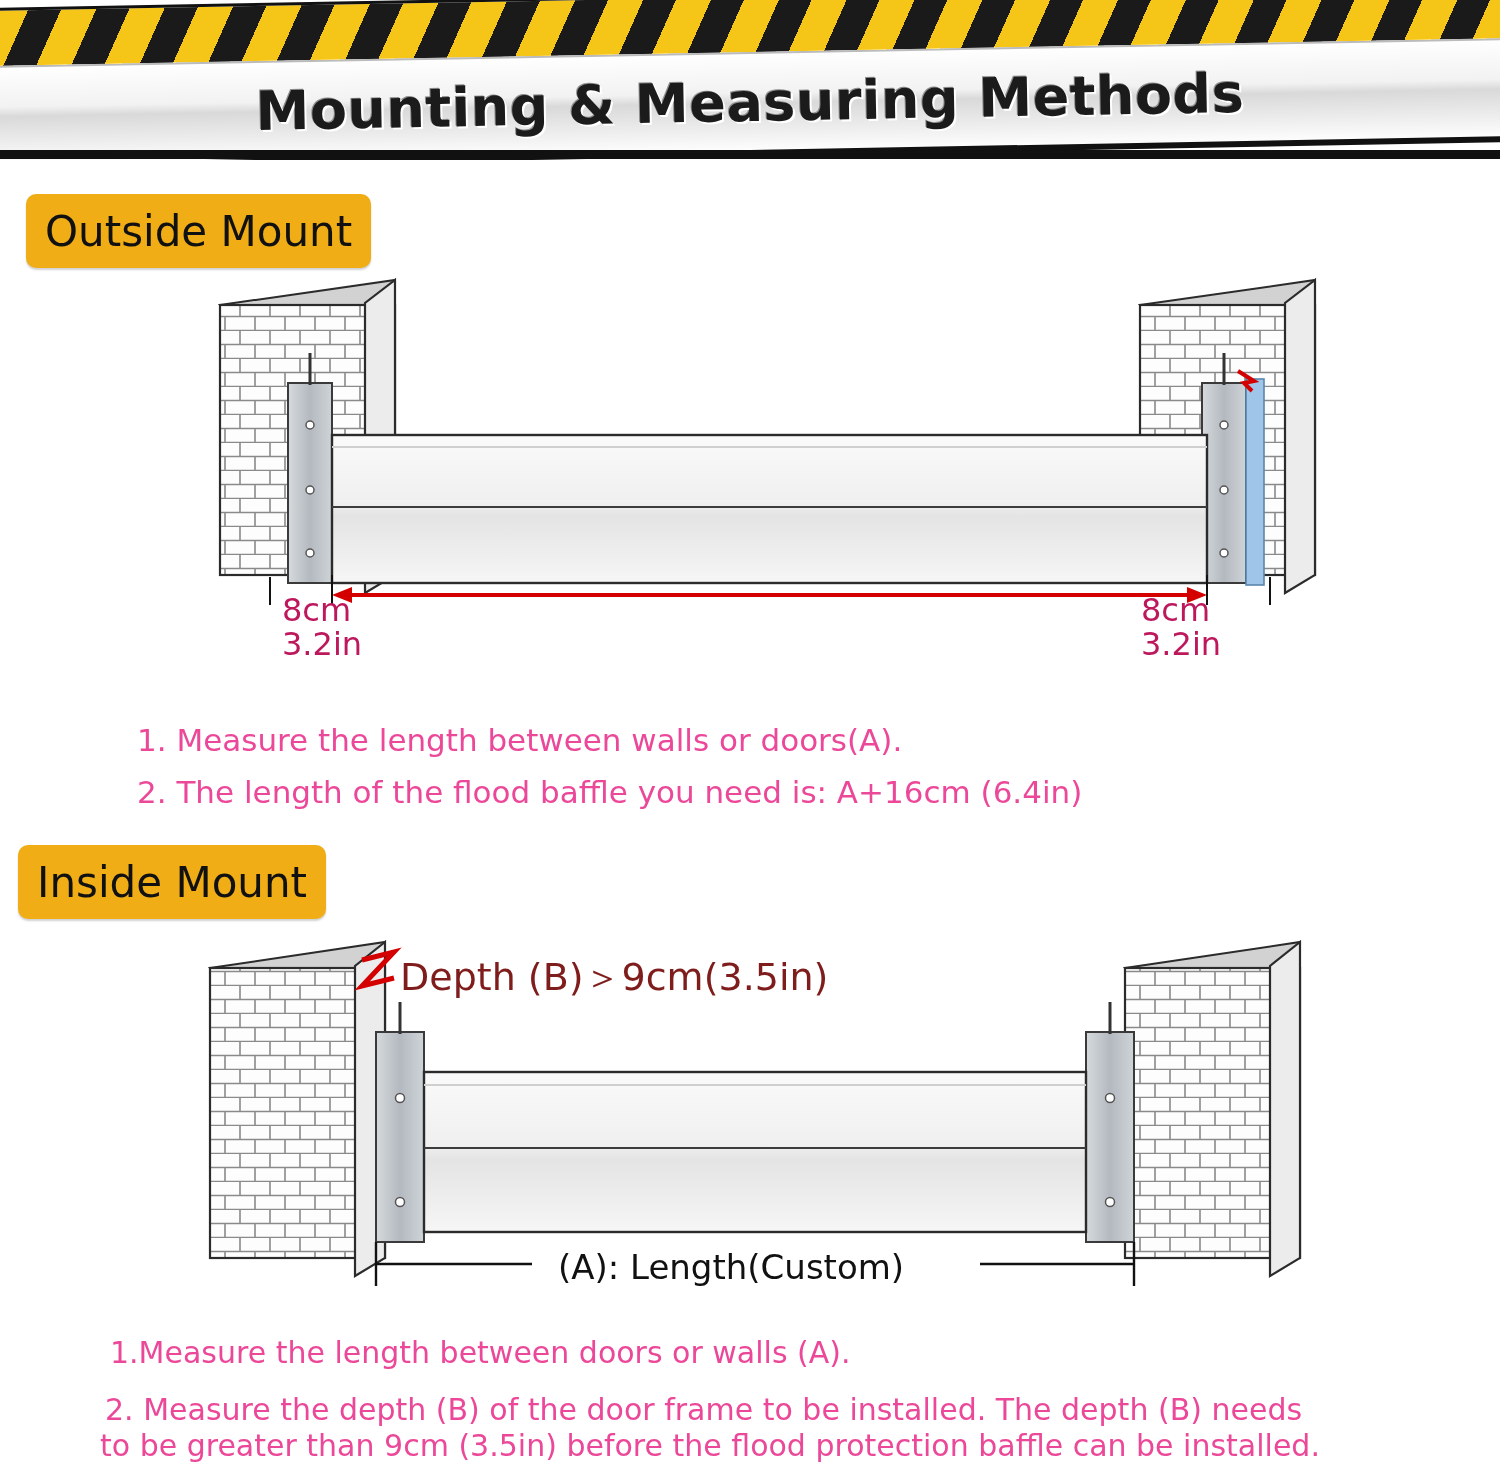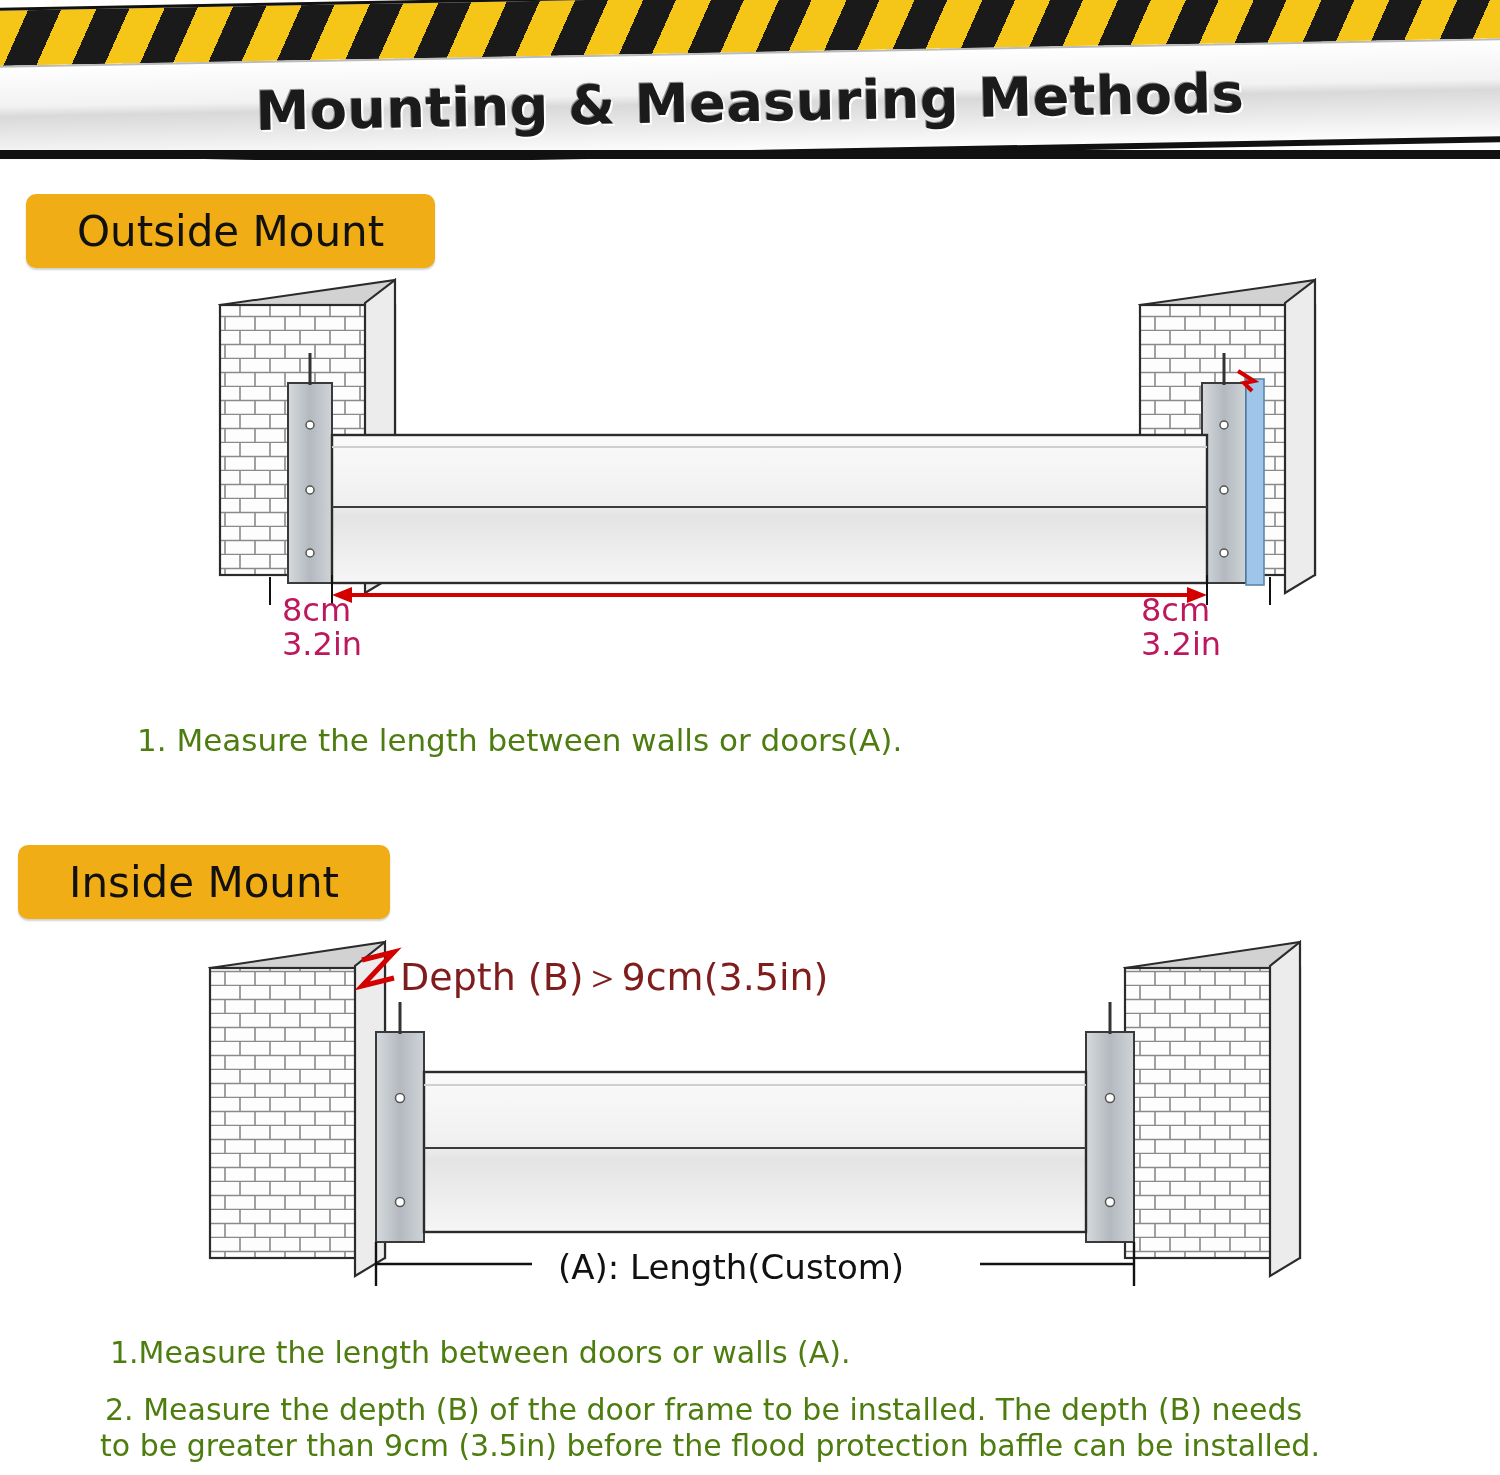--- a/index.html
+++ b/index.html
@@ -40,35 +40,35 @@
     font-family:"DejaVu Sans", sans-serif;
   }
   .hdr-underline{position:absolute;left:0;top:150px;width:1500px;height:9px;background:#111;}
 
   
   .pill{
     position:absolute;
     background:#f0ad16;
     border-radius:10px;
     display:flex;align-items:center;
-    padding:0 51px;
+    padding:0 19px;
     font-size:42px;
     color:#111;
     height:74px;
     box-shadow:0 2px 2px rgba(0,0,0,.18);
   }
   #pill-outside{left:26px;top:194px;}
   #pill-inside{left:18px;top:845px;}
 
   
   .diagram{position:absolute;}
   .diagram svg{display:block;}
 
   
-  .instr{position:absolute;font-size:31px;color:#4d7c0f;white-space:nowrap;}
+  .instr{position:absolute;font-size:31px;color:#ec4899;white-space:nowrap;}
   .instr.small{font-size:30px;}
 
   
   .meas{position:absolute;font-size:32px;color:#be185d;white-space:nowrap;line-height:1.06;}
   .letterA{color:#d40000;font-weight:bold;}
   .dim-label{position:absolute;font-size:34px;white-space:nowrap;color:#111;}
   .depth-label{position:absolute;font-size:38px;white-space:nowrap;color:#7f1d1d;}
 </style>
 </head>
 <body>
@@ -164,20 +164,21 @@
   <div class="meas" style="left:282px;top:594px;">
     <div>8cm</div>
     <div>3.2in</div>
   </div>
   <div class="meas" style="left:1141px;top:594px;">
     <div>8cm</div>
     <div>3.2in</div>
   </div>
 
   <div class="instr" style="left:137px;top:722px;">1. Measure the length between walls or doors(A).</div>
+  <div class="instr" style="left:137px;top:774px;">2. The length of the flood baffle you need is: A+16cm (6.4in)</div>
 
   <div class="pill" id="pill-inside">
     <span>Inside Mount</span>
   </div>
 
   <div class="diagram" style="left:180px;top:930px;">
     <svg width="1180" height="370" viewBox="0 0 1180 370">
 
       <g>
         <polygon points="30,38 205,12 205,34 52,60" fill="#d2d2d2" stroke="#2b2b2b" stroke-width="2"></polygon>

